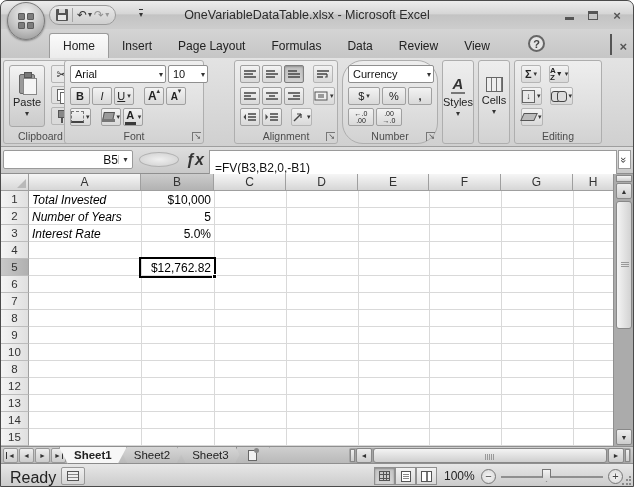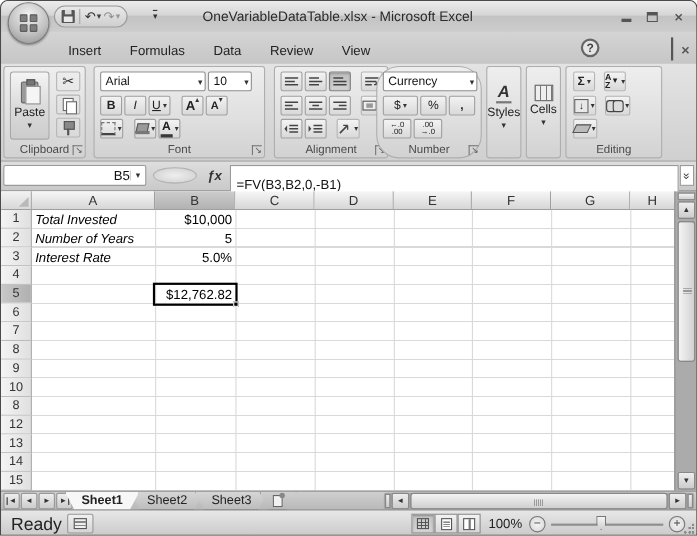--- a/index.html
+++ b/index.html
@@ -73,37 +73,37 @@
   .clip-small .sbtn { height:18px; width:22px; border-color:#b5b5b5; background:none; }
   .cut-glyph { font-size:13px; color:#333; }
   .copyicon { width:11px; height:13px; position:relative; }
   .copyicon::before,.copyicon::after { content:""; position:absolute; width:8px; height:10px; background:#fff; border:1px solid #666; }
   .copyicon::before { left:0; top:0; } .copyicon::after { left:3px; top:3px; }
   .painticon { width:12px; height:13px; position:relative; }
   .painticon::before { content:""; position:absolute; left:2px; top:0; width:8px; height:6px; background:#888; border:1px solid #555; }
   .painticon::after { content:""; position:absolute; left:5px; top:7px; width:2px; height:6px; background:#555; }
 
   
-  .g-font { left:84px; width:156px;padding-left:48px; }
+  .g-font { left:63px; width:140px;padding-left:48px; }
   .fr1 { position:absolute; left:5px; top:4px; }
   .fr2 { position:absolute; left:5px; top:26px; }
   .fr3 { position:absolute; left:5px; top:47px; }
   .u-dd { display:flex; align-items:center; }
   .alet { font-size:12px; font-weight:bold; color:#222; position:relative; }
   .acaret { font-size:7px; color:#333; position:relative; top:-5px; }
   .border-ic { width:13px; height:12px; border:1px dashed #777; border-bottom:2px solid #444; }
   .fill-ic { width:13px; height:10px; position:relative; }
   .fill-ic::before { content:""; position:absolute; left:1px; top:0; width:9px; height:7px; background:#9a9a9a; border:1px solid #555; transform:skewX(-12deg); }
   .fill-ic::after { content:""; position:absolute; left:0; bottom:0; width:13px; height:3px; background:#777; }
   .fontcolor-ic { display:flex; flex-direction:column; align-items:center; line-height:1; }
   .fontcolor-ic b { font-size:11px; color:#222; }
   .fontcolor-ic i { width:11px; height:3px; background:#3a3a3a; margin-top:1px; }
 
   
-  .g-align { left:248px; width:104px; }
+  .g-align { left:233px; width:104px; }
   .ar1 { position:absolute; left:5px; top:4px; }
   .ar2 { position:absolute; left:5px; top:26px; }
   .ar3 { position:absolute; left:5px; top:47px; }
 
   
   .g-num { left:341px; width:96px;border-radius:21px; }
   .nr1 { position:absolute; left:5px; top:4px; }
   .nr2 { position:absolute; left:5px; top:26px; }
   .nr3 { position:absolute; left:5px; top:47px; }
   .decbtn { display:flex; flex-direction:column; align-items:center; line-height:1; font-size:7px; color:#222; }
@@ -131,21 +131,21 @@
   .eraser { width:14px; height:8px; background:#bbb; border:1px solid #555; transform:skewX(-25deg); }
 
   
   .fbar { position:absolute; left:0; top:146px; right:0; height:27px; background:linear-gradient(#dedede,#c9c9c9); border-bottom:1px solid #8f8f8f; }
   .namebox { position:absolute; left:2px; top:3px; width:130px; height:19px; background:#fff; border:1px solid #9a9a9a; border-radius:2px;
     display:flex; align-items:center; font-size:12px; color:#111; }
   .namebox .ref { flex:1; text-align:right; }
   .namebox .dd { width:14px; font-size:8px; color:#333; text-align:center; border-left:1px solid #c9c9c9; }
   .fx-oval { position:absolute; left:138px; top:5px; width:40px; height:15px; border-radius:50%; background:radial-gradient(#efefef,#cdcdcd); border:1px solid #b1b1b1; }
   .fxbtn { position:absolute; left:183px; top:4px; width:22px; height:18px; display:flex; align-items:center; justify-content:center;
-    font-size:12px; font-style:italic; font-weight:bold; color:#333; }
+    font-size:16px; font-style:italic; font-weight:bold; color:#333; }
   .ffield { position:absolute; left:208px; top:3px; right:16px; height:36px; background:#fff; border:1px solid #9a9a9a;
     display:flex; align-items:center; padding-left:5px; font-size:12px; color:#111; }
   .fexpand { position:absolute; right:2px; top:3px; width:13px; height:19px; background:#fff; border:1px solid #9a9a9a;
     display:flex; align-items:center; justify-content:center; }
   .fexpand span { transform:rotate(90deg); font-size:11px; color:#333; }
 
   
   .grid { position:absolute; left:0; top:173px; width:612px; height:272px; background:#fff; }
   .corner { position:absolute; left:0; top:0; width:28px; height:17px; background:linear-gradient(#f2f2f2,#d8d8d8);
     border-right:1px solid #9f9f9f; border-bottom:1px solid #9f9f9f; }
@@ -270,21 +270,23 @@
           <span class="glyph-max"></span>
         </div>
       <div class="wbtn">
           <span class="glyph-close">×</span>
         </div>
     </div>
   </div>
 
   <div class="tabrow">
     <div class="tabs">
+      <div class="rtab active">Home</div>
       <div class="rtab">Insert</div>
+      <div class="rtab">Page Layout</div>
       <div class="rtab">Formulas</div>
       <div class="rtab">Data</div>
       <div class="rtab">Review</div>
       <div class="rtab">View</div>
     </div>
     <div class="help-btn">?</div>
     <div class="wbctl">
       <div class="wbtn"><span class="glyph-min"></span></div>
       <div class="wbtn"><span class="glyph-max"></span></div>
       <div class="wbtn"><span class="glyph-close">×</span></div>

